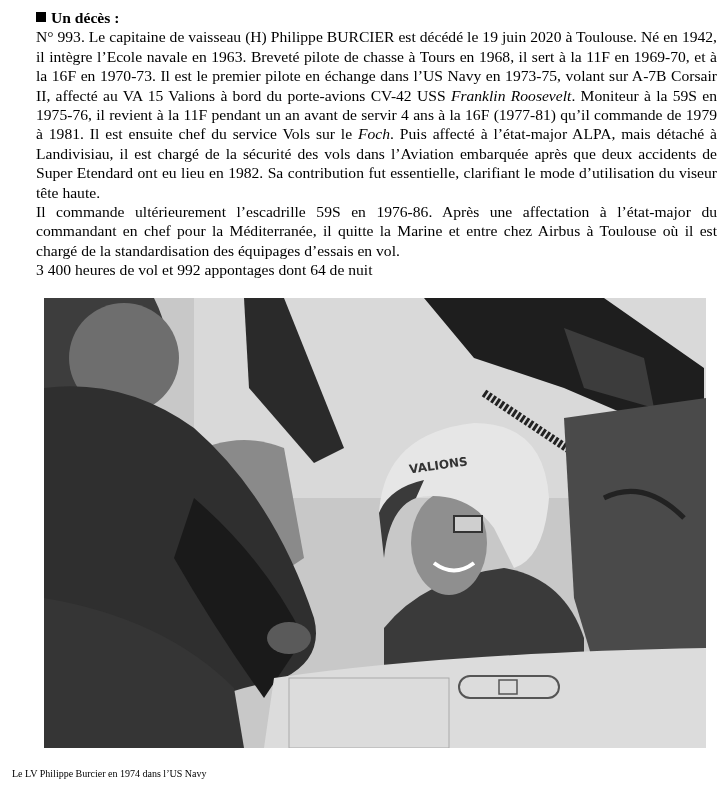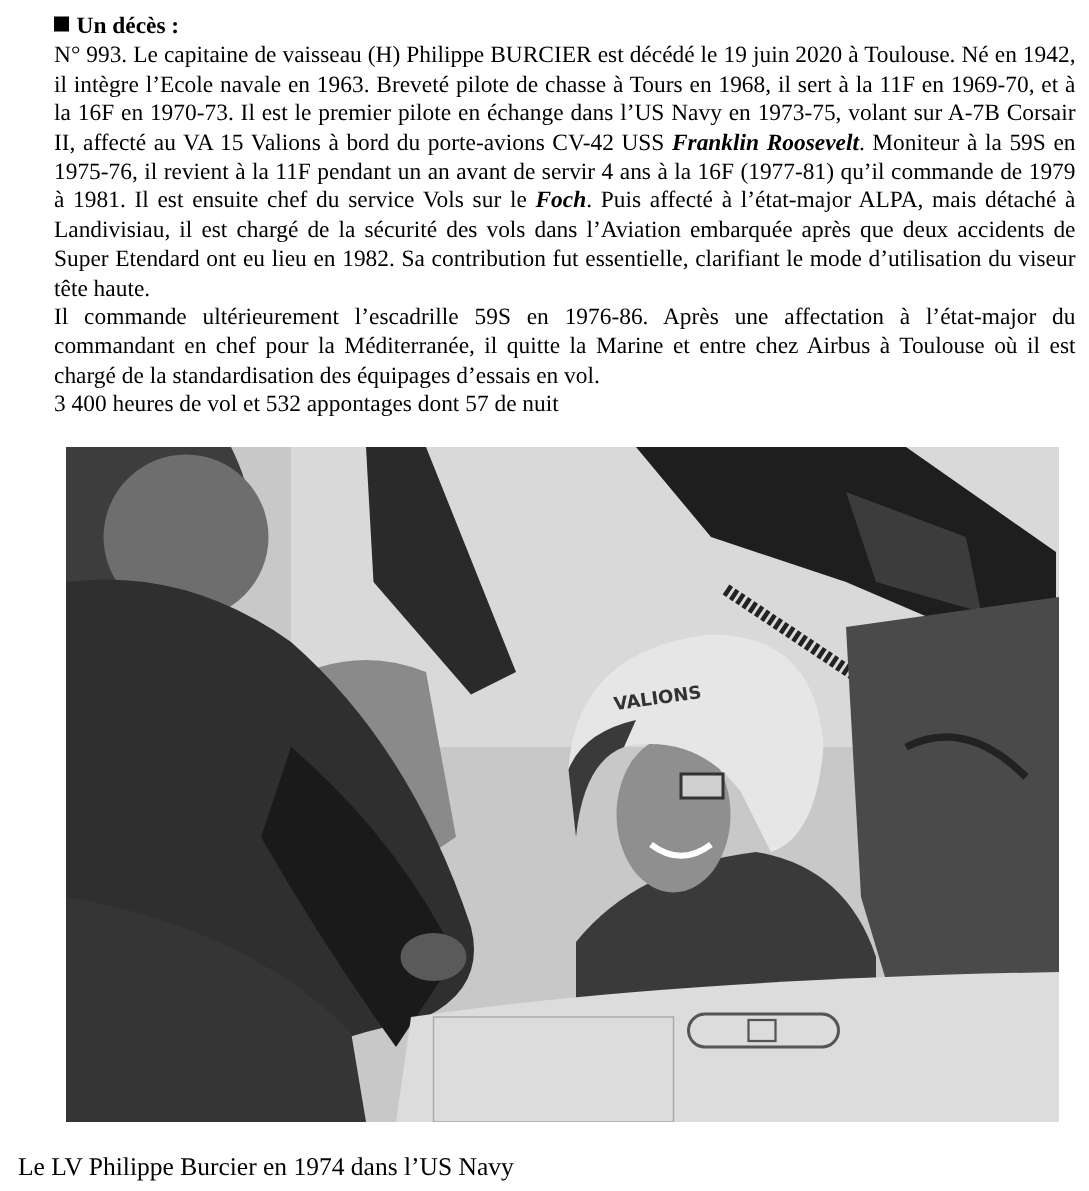--- a/index.html
+++ b/index.html
@@ -3,35 +3,35 @@
 <meta charset="utf-8">
 <style>
   html, body { margin: 0; padding: 0; background: #ffffff; }
   body { width: 726px; height: 794px; position: relative; overflow: hidden;
          font-family: "Liberation Serif", "DejaVu Serif", serif; color: #000; }
   .doc { position: absolute; left: 36px; top: 8px; width: 681px; font-size: 15.6px; line-height: 19.4px; }
   .heading { font-weight: bold; display: block; }
   .heading .sq { display: inline-block; width: 10px; height: 10px; background: #000; margin-right: 5px; vertical-align: 1px; }
   .para { text-align: justify; margin: 0; }
   .para.last-left { text-align: left; }
-  .para span.it { font-style: italic; font-weight: bold; }
+  .para span.it { font-style: italic; }
   .photo { position: absolute; left: 44px; top: 298px; width: 662px; height: 450px; overflow: hidden; background: #bdbdbd; }
   .photo svg { display: block; }
-  .caption { position: absolute; left: 12px; top: 768px; font-size: 17px; }
+  .caption { position: absolute; left: 12px; top: 768px; font-size: 10px; }
 </style>
 </head>
 <body>
 
 <div class="doc">
   <div class="heading">
     <span class="sq"></span><span>Un décès :</span>
   </div>
   <p class="para"><span>N° 993. Le capitaine de vaisseau (H) Philippe BURCIER est décédé le 19 juin 2020 à Toulouse. Né en 1942, il intègre l’Ecole navale en 1963. Breveté pilote de chasse à Tours en 1968, il sert à la 11F en 1969-70, et à la 16F en 1970-73. Il est le premier pilote en échange dans l’US Navy en 1973-75, volant sur A-7B Corsair II, affecté au VA 15 Valions à bord du porte-avions CV-42 USS </span><span class="it">Franklin Roosevelt</span><span>. Moniteur à la 59S en 1975-76, il revient à la 11F pendant un an avant de servir 4 ans à la 16F (1977-81) qu’il commande de 1979 à 1981. Il est ensuite chef du service Vols sur le </span><span class="it">Foch</span><span>. Puis affecté à l’état-major ALPA, mais détaché à Landivisiau, il est chargé de la sécurité des vols dans l’Aviation embarquée après que deux accidents de Super Etendard ont eu lieu en 1982. Sa contribution fut essentielle, clarifiant le mode d’utilisation du viseur tête haute.</span></p>
   <p class="para">Il commande ultérieurement l’escadrille 59S en 1976-86. Après une affectation à l’état-major du commandant en chef pour la Méditerranée, il quitte la Marine et entre chez Airbus à Toulouse où il est chargé de la standardisation des équipages d’essais en vol.</p>
-  <p class="para last-left">3 400 heures de vol et 532 appontages dont 57 de nuit</p>
+  <p class="para last-left">3 400 heures de vol et 992 appontages dont 64 de nuit</p>
 </div>
 
 <div class="photo">
   <svg width="662" height="450" viewBox="0 0 662 450" xmlns="http://www.w3.org/2000/svg">
 
     <rect x="0" y="0" width="662" height="450" fill="#c8c8c8"></rect>
     <rect x="150" y="0" width="512" height="200" fill="#d9d9d9"></rect>
 
     <path d="M140 160 Q190 130 240 150 L260 260 L200 300 L140 290 Z" fill="#8a8a8a"></path>
 

